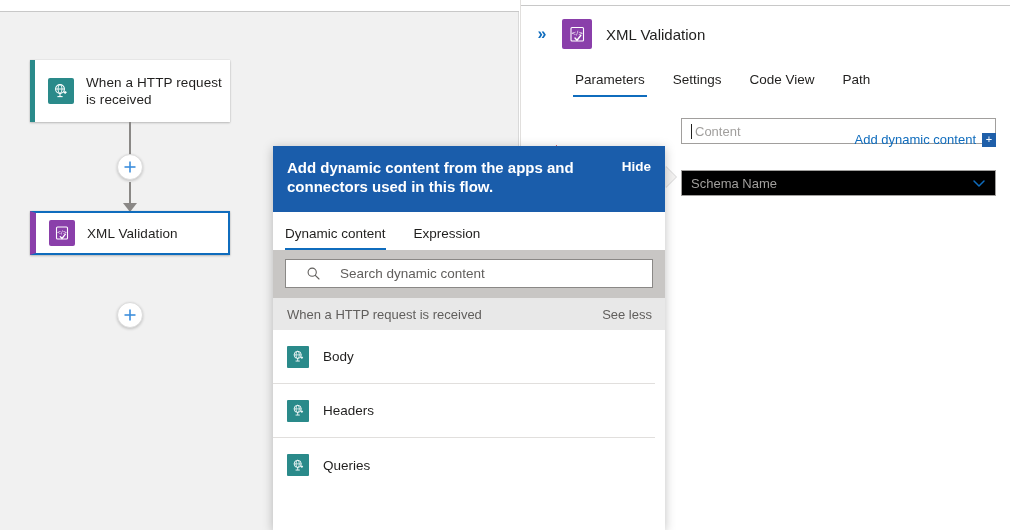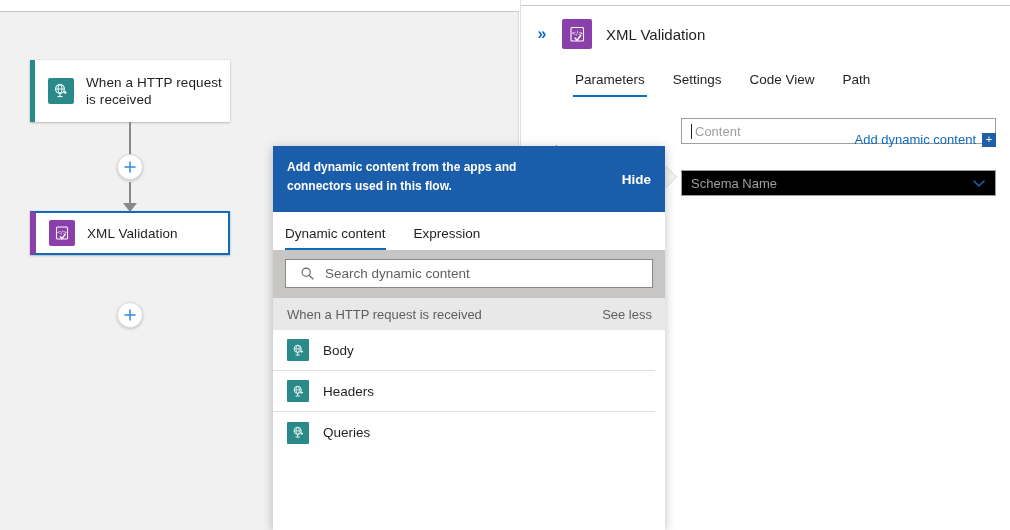--- a/index.html
+++ b/index.html
@@ -257,32 +257,32 @@
   #flyout-banner {
     background: #1a5dab;
     color: #ffffff;
     padding: 12px 14px 14px 14px;
     display: flex;
     align-items: flex-start;
     justify-content: space-between;
     height: 66px;
   }
   #flyout-banner-text {
-    font-size: 12px;
+    font-size: 15px;
     line-height: 19px;
     font-weight: bold;
     max-width: 290px;
   }
   #flyout-hide {
     font-size: 13.5px;
     font-weight: bold;
     color: #ffffff;
     cursor: pointer;
     white-space: nowrap;
-    margin-top: 14px;
+    margin-top: 1px;
   }
   #flyout-tabs {
     display: flex;
     padding-left: 12px;
     background: #ffffff;
     height: 38px;
     align-items: flex-end;
   }
   .fly-tab {
     position: relative;
@@ -302,38 +302,38 @@
   }
   #search-wrap {
     background: #c8c6c4;
     padding: 9px 12px 10px 12px;
   }
   #search-box {
     background: #ffffff;
     border: 1px solid #8a8886;
     height: 29px;
     display: flex; align-items: center;
-    padding-left: 14px;
-    gap: 10px;
+    padding-left: 20px;
+    gap: 19px;
   }
   #search-placeholder {
     font-size: 13.5px;
     color: #605e5c;
   }
   #group-header {
     background: #e8e8e8;
     height: 32px;
     display: flex; align-items: center; justify-content: space-between;
     padding: 0 13px 0 14px;
     font-size: 13px;
     color: #605e5c;
   }
   #see-less { cursor: pointer; }
   .dc-item {
-    height: 41px;
+    height: 54px;
     display: flex; align-items: center;
     padding-left: 14px;
     border-bottom: 1px solid #e1dfdd;
     margin: 0 10px 0 0;
     cursor: pointer;
     background: #ffffff;
   }
   .dc-item:last-child { border-bottom: none; }
   .dc-icon {
     width: 22px; height: 22px;

